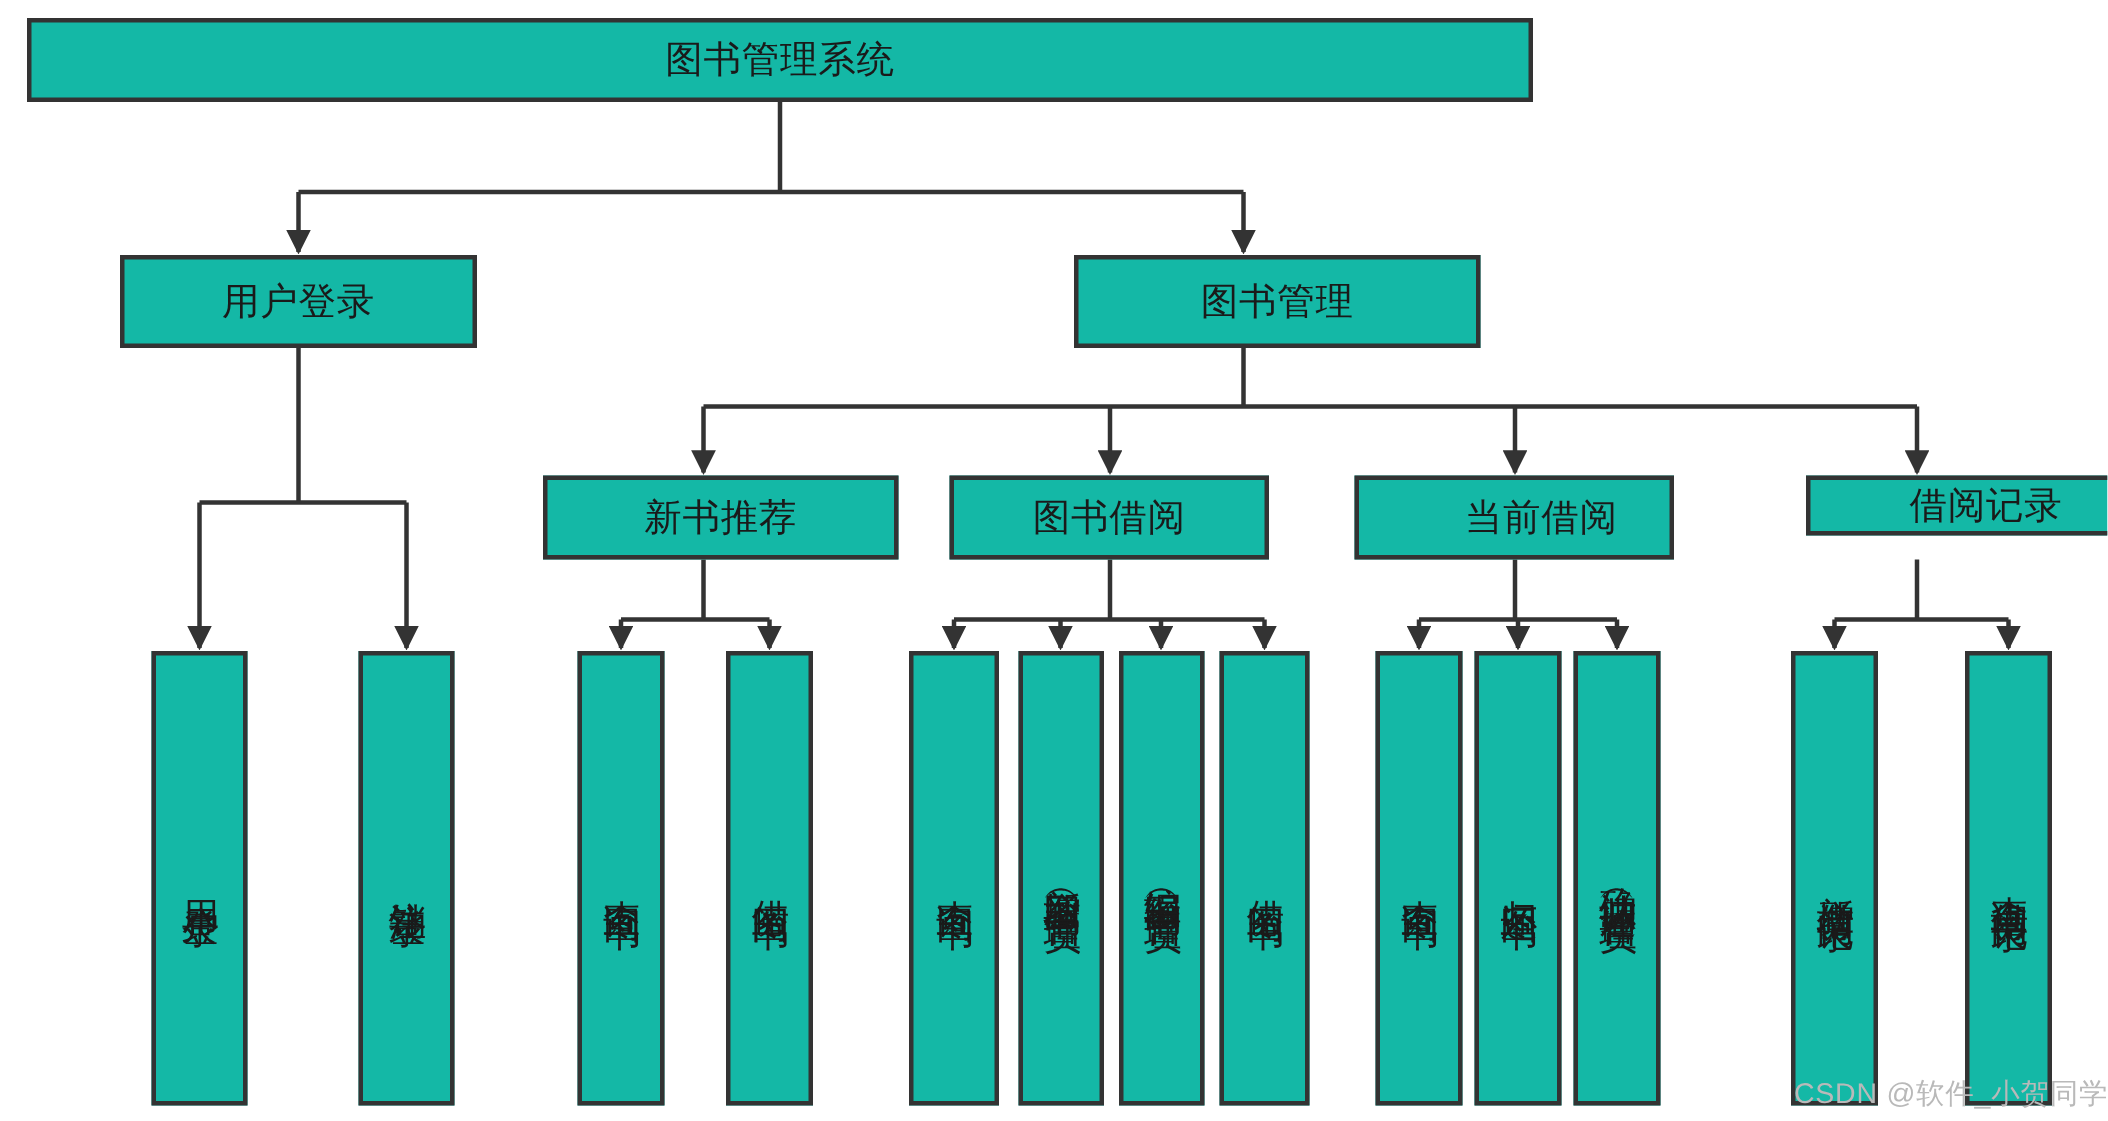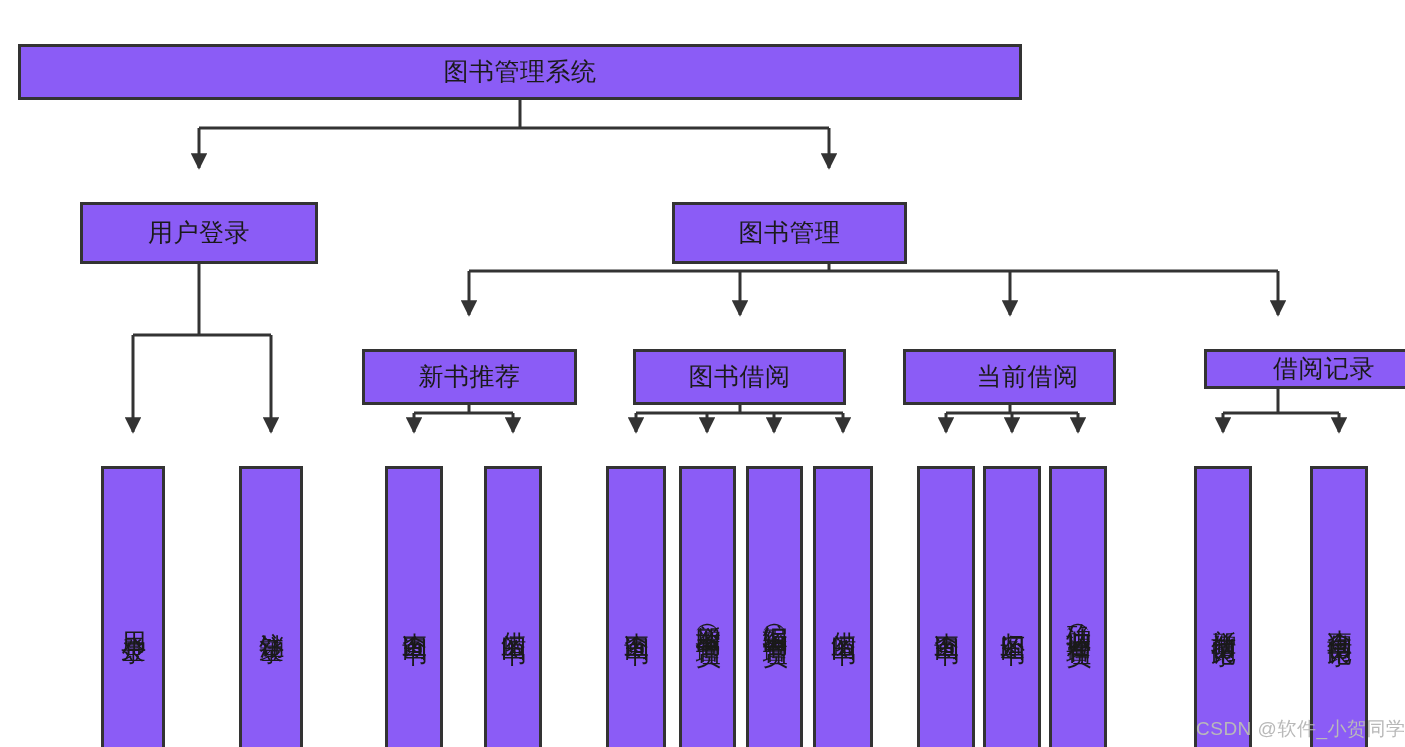--- a/index.html
+++ b/index.html
@@ -23,26 +23,25 @@
     left: 0;
     top: 0;
     width: 1405px;
     height: 747px;
     pointer-events: none;
   }
   .node {
     position: absolute;
     box-sizing: border-box;
     border: 3px solid #333333;
-    background: #8b5cf6;
+    background: #14b8a6;
     display: flex;
     align-items: center;
     justify-content: center;
     color: #1a1a1a;
-    margin-top: 32px;
   }
   .node .label {
     display: block;
     text-align: center;
     line-height: 1.18;
     letter-spacing: 0.5px;
   }
   .node.horiz .label {
     writing-mode: horizontal-tb;
     font-size: 25px;
@@ -121,24 +120,24 @@
   </svg>
 
   <div class="node root horiz" id="node-root" style="left: 18px; top: 12px; width: 1004px; height: 56px;">
     <span class="label">图书管理系统</span>
   </div>
 
   <div id="nodes-layer">
       <div class="node horiz" style="left: 80px; top: 170px; width: 238px; height: 62px;">
         <span class="label">用户登录</span>
       </div>
-      <div class="node horiz" style="left: 672px; top: 170px; width: 235px; height: 62px;">
+      <div class="node horiz" style="left: 716px; top: 170px; width: 271px; height: 62px;">
         <span class="label">图书管理</span>
       </div>
-      <div class="node horiz" style="left: 362px; top: 317px; width: 215px; height: 56px; align-items: center;">
+      <div class="node horiz" style="left: 362px; top: 317px; width: 237px; height: 56px; align-items: center;">
         <span class="label">新书推荐</span>
       </div>
       <div class="node horiz" style="left: 633px; top: 317px; width: 213px; height: 56px;">
         <span class="label">图书借阅</span>
       </div>
       <div class="node horiz" style="left: 903px; top: 317px; width: 213px; height: 56px; padding-left: 36px;">
         <span class="label">当前借阅</span>
       </div>
       <div class="node horiz" style="left: 1204px; top: 317px; width: 213px; height: 40px; padding-left: 27px;">
         <span class="label">借阅记录</span>

